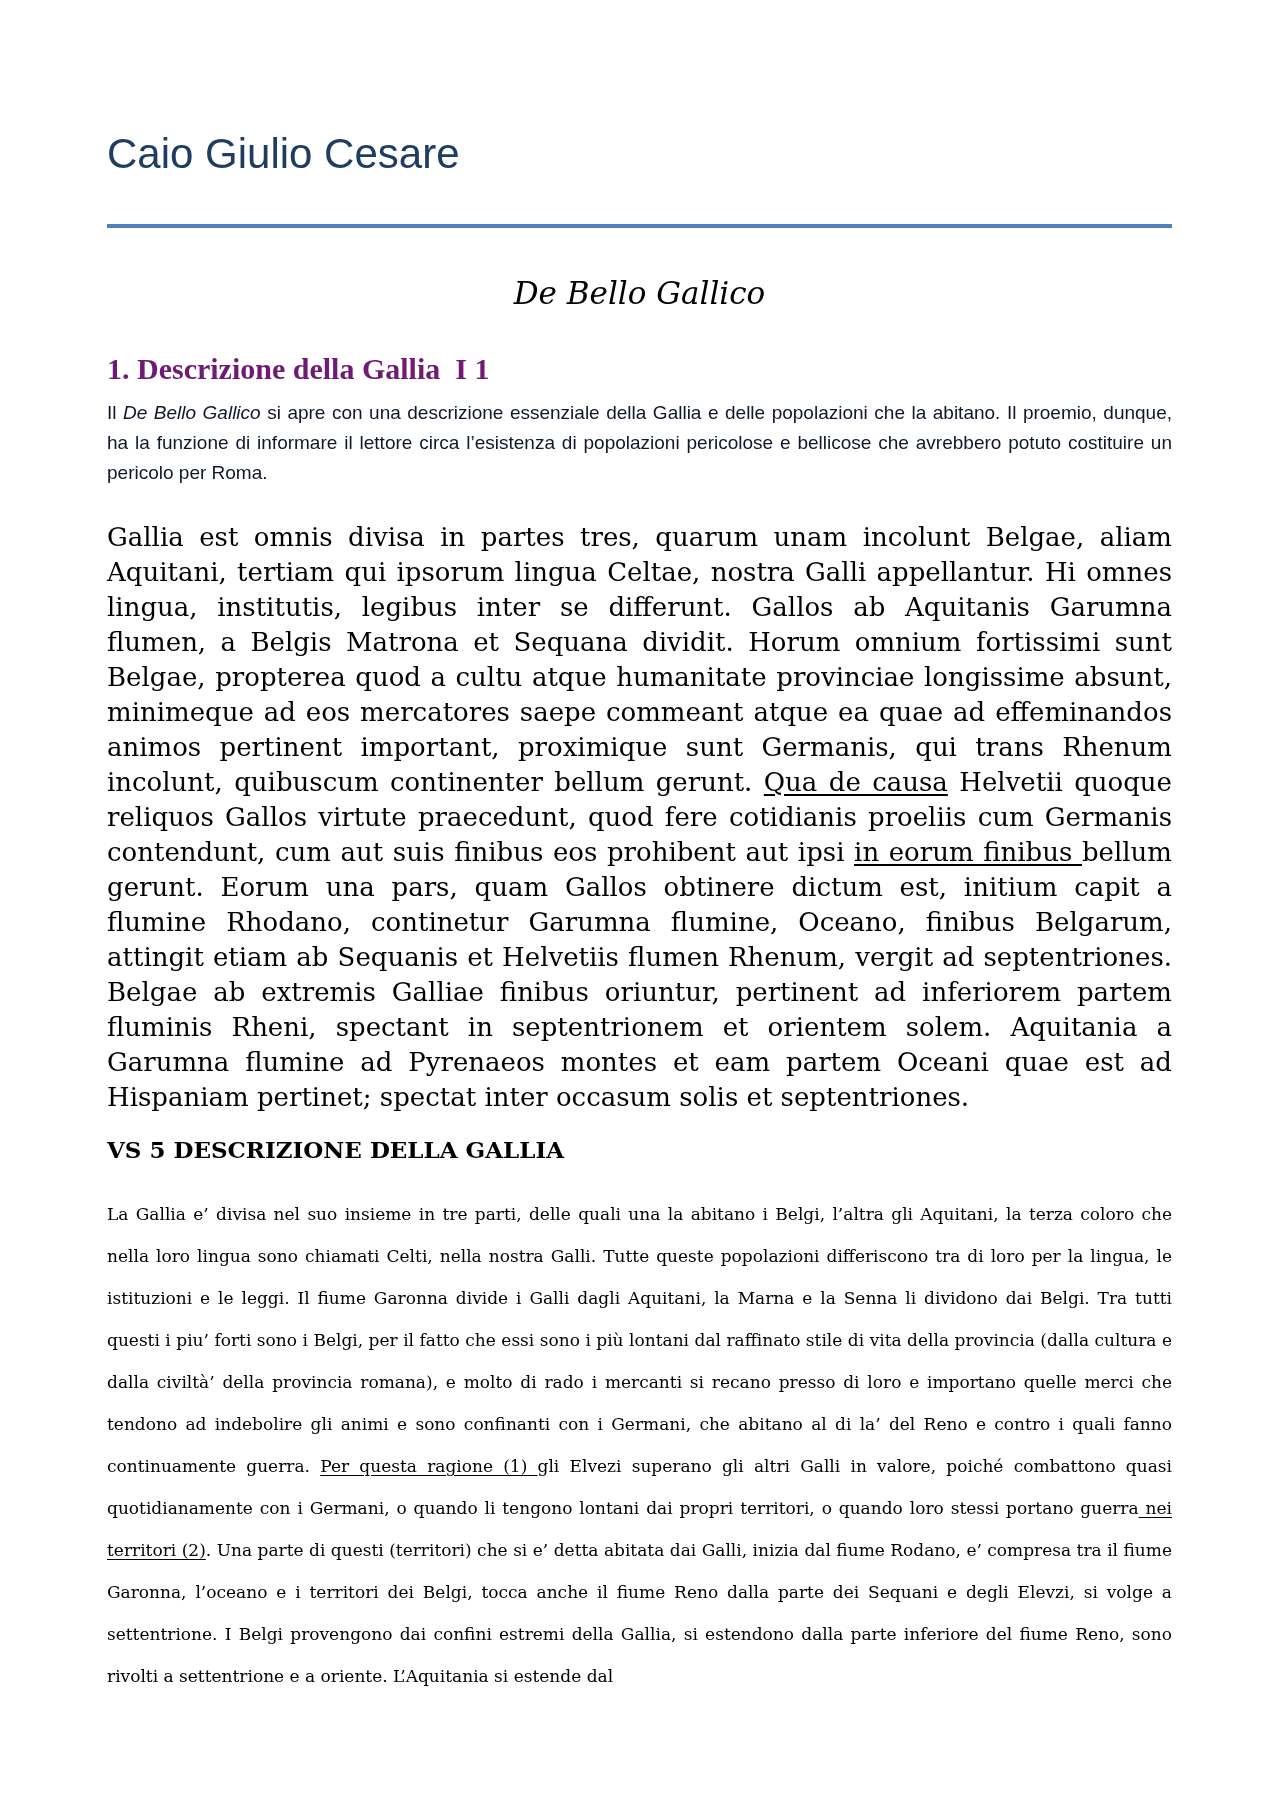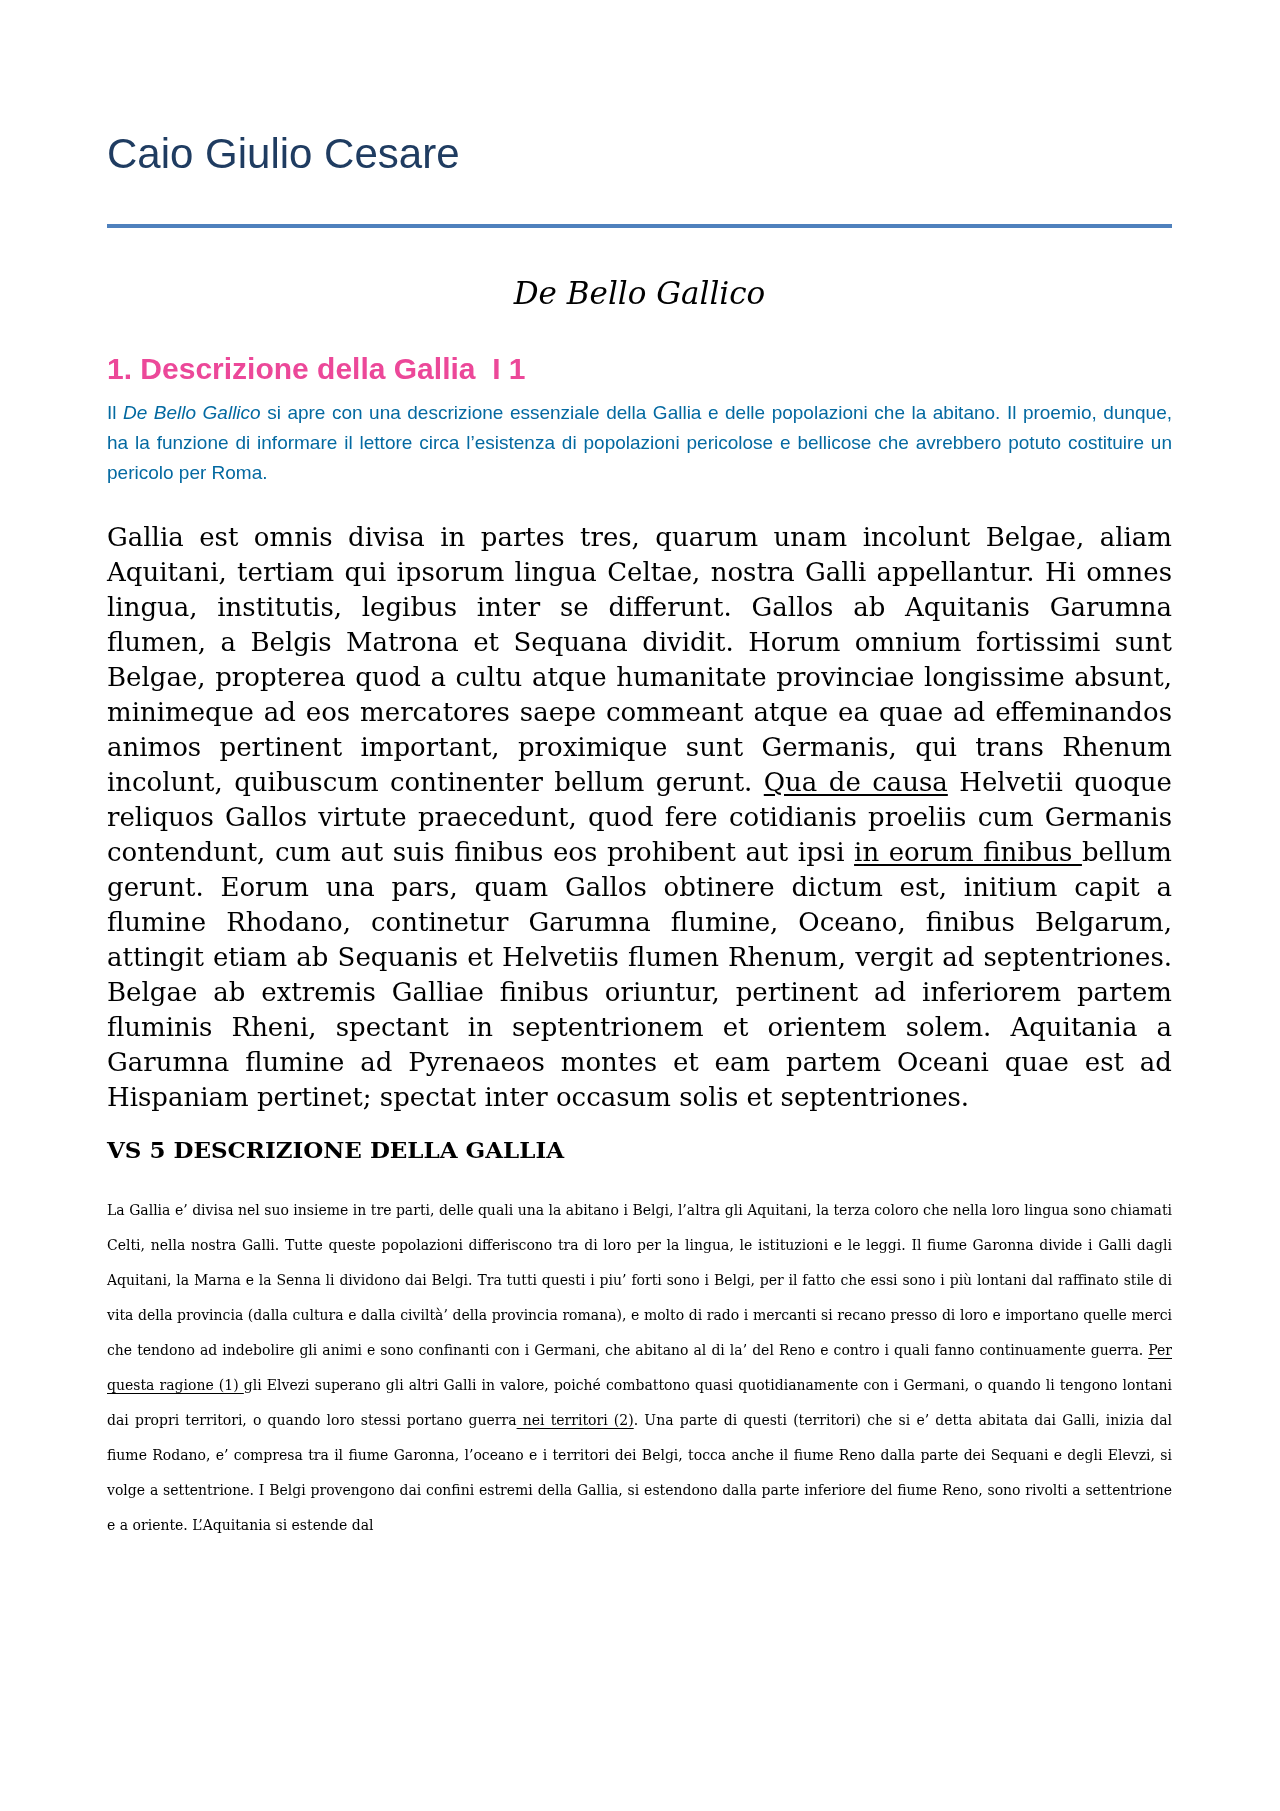--- a/index.html
+++ b/index.html
@@ -33,55 +33,55 @@
     text-align: center;
     font-family: "DejaVu Serif", serif;
     font-style: italic;
     font-weight: 400;
     font-size: 31px;
     line-height: 38px;
     color: #000000;
   }
   .h-green {
     margin: 38px 0 0 0;
-    font-family: Liberation Sans, sans-serif;
+    font-family: Liberation Serif, serif;
     font-weight: 700;
     font-size: 30px;
     line-height: 38px;
-    color: #ec4899;
+    color: #701a75;
     white-space: pre-wrap;
   }
   .intro {
     margin: 10px 0 0 0;
     font-family: "Liberation Sans", sans-serif;
     font-size: 19px;
     line-height: 30px;
     text-align: justify;
-    color: #0369a1;
+    color: #0f172a;
   }
   .latin {
     margin: 32px 0 0 0;
     font-size: 26px;
     line-height: 35px;
     text-align: justify;
     color: #000000;
   }
   .h-vs {
     margin: 20px 0 0 0;
     font-family: "DejaVu Serif", serif;
     font-weight: 700;
     font-size: 23px;
     line-height: 30px;
     color: #000000;
     white-space: pre-wrap;
   }
   .trans {
     margin: 28px 0 0 0;
-    font-size: 14px;
-    line-height: 35px;
+    font-size: 17px;
+    line-height: 42px;
     text-align: justify;
     color: #000000;
   }
   .it { font-style: italic; }
   .ul { text-decoration: underline; text-underline-offset: 3px; }
 </style>
 </head>
 <body>
 
 <div class="page">

